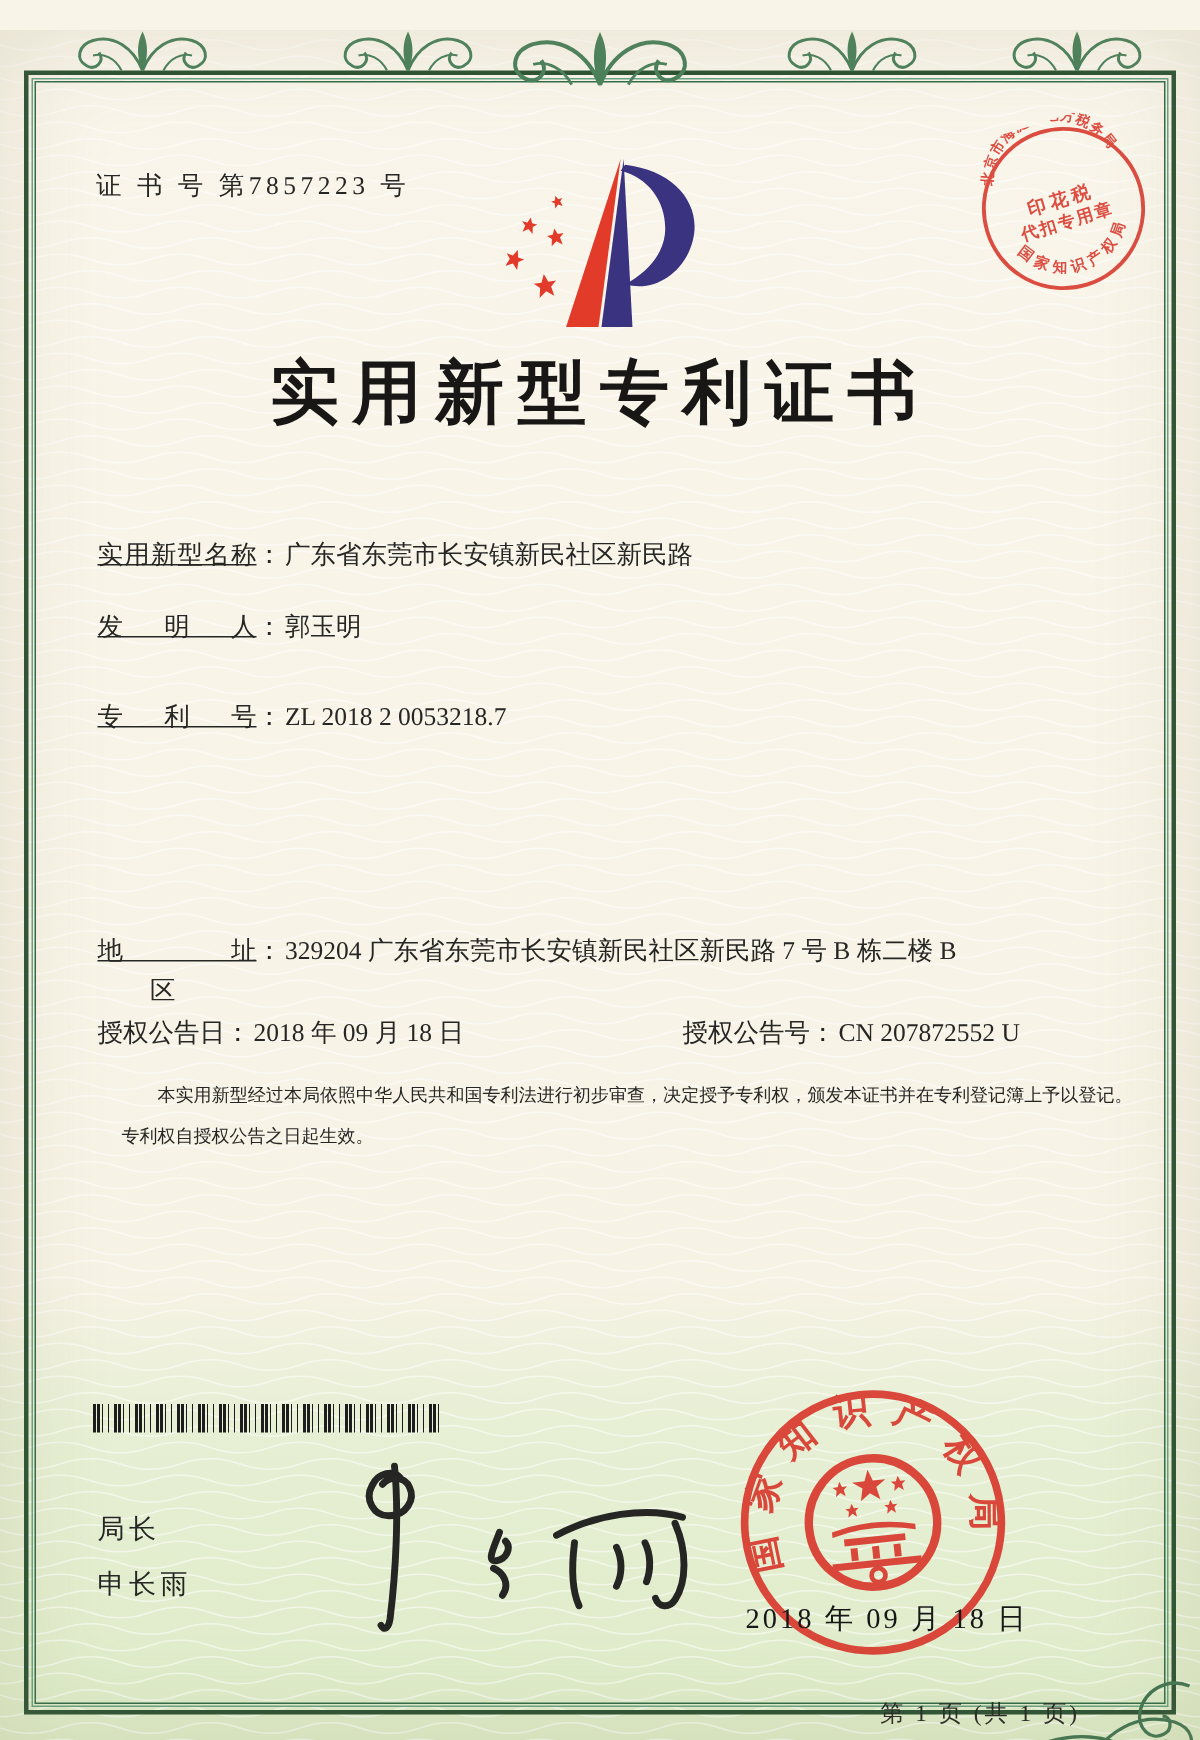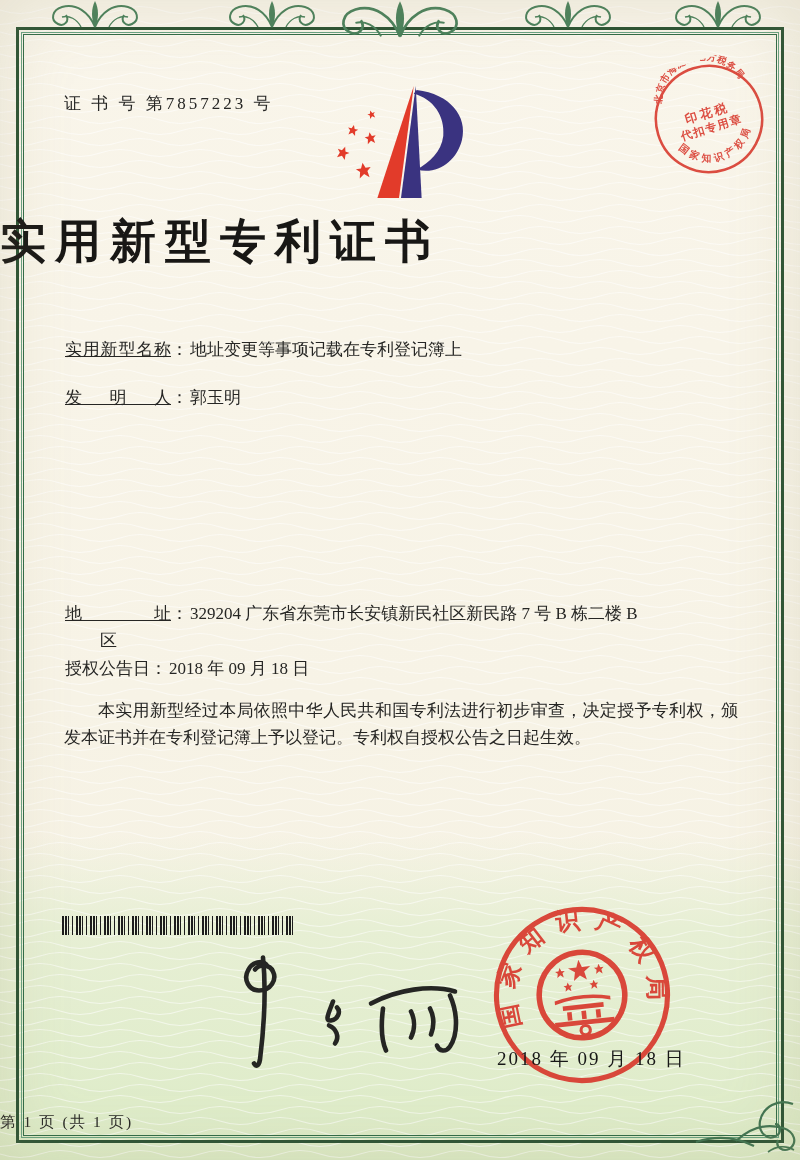--- a/index.html
+++ b/index.html
@@ -1,48 +1,48 @@
 <!DOCTYPE html>
 <html><head>
 <meta charset="utf-8">
 <style>
   html,body{margin:0;padding:0;}
   body{
     width:800px;height:1160px;position:relative;overflow:hidden;
     font-family:"Liberation Serif","DejaVu Serif",serif;
     background:#f8f4e8;color:#262624;
   }
-  .page{position:absolute;inset:0;background:linear-gradient(180deg,#f9f5ea 0%,#f7f3e6 60%,#f5f1e2 100%);}
+  .page{position:absolute;inset:0;background:linear-gradient(180deg,#f9f5ea 0%,#f7f3e6 60%,#f5f1e2 100%);margin-top:20px;}
   svg.bg-waves{position:absolute;left:0;top:0;width:800px;height:1160px;}
   .vignette{position:absolute;inset:0;box-shadow:inset 0 0 70px rgba(160,148,108,.22);z-index:40;}
   
   .frame1{position:absolute;left:16px;top:27px;right:16px;bottom:17px;border:3px solid #2a5233;}
   .frame2{position:absolute;left:21px;top:32px;right:21px;bottom:22px;border:1px solid #67a181;}
   .frame3{position:absolute;left:23px;top:34px;right:23px;bottom:24px;border:1px solid #2f6a46;}
   svg.ornaments{position:absolute;left:0;top:0;width:800px;height:1160px;z-index:3;}
   .content{position:absolute;inset:0;z-index:5;}
   .cert-no{position:absolute;left:64px;top:92px;font-size:17px;letter-spacing:3px;}
   svg.logo{position:absolute;left:331px;top:84px;width:138px;height:118px;}
-  .title{position:absolute;left:0;top:211px;width:800px;
+  .title{position:absolute;left:0;top:211px;width:800px;text-align:center;
          font-size:46px;font-weight:700;letter-spacing:9px;color:#181715;}
   .row{position:absolute;left:65px;right:58px;font-size:17px;line-height:23px;}
   .lbl{display:inline-block;width:106px;text-align:justify;text-align-last:justify;vertical-align:top;text-decoration:underline;}
   .colon{display:inline-block;margin:0 2px 0 0;}
   .addr-line2{margin:4px 0 0 35px;}
   .grant-right{position:absolute;left:390px;top:0;}
-  .paras{position:absolute;left:64px;top:697px;width:674px;font-size:17px;line-height:27.4px;text-align:justify;}
+  .paras{position:absolute;left:81px;top:697px;width:674px;font-size:12px;line-height:27.4px;text-align:justify;}
   .paras p{margin:0;text-indent:2em;}
   .barcode{position:absolute;left:62px;top:916px;width:233px;height:19px;
     background:repeating-linear-gradient(90deg,#1d1d1d 0 2px,rgba(0,0,0,0) 2px 3px,#1d1d1d 3px 5px,rgba(0,0,0,0) 5px 6px,#1d1d1d 6px 7px,rgba(0,0,0,0) 7px 10px,#1d1d1d 10px 11px,rgba(0,0,0,0) 11px 14px);}
   .director{position:absolute;left:65px;top:981px;font-size:18px;letter-spacing:3px;line-height:37px;}
   svg.signature{position:absolute;left:205px;top:950px;width:270px;height:128px;z-index:8;}
   svg.big-seal{position:absolute;left:489px;top:902px;width:186px;height:186px;transform:rotate(-6deg);opacity:.9;z-index:7;}
   svg.tax-seal{position:absolute;left:650px;top:60px;width:118px;height:118px;transform:rotate(-17deg);opacity:.88;}
   .seal-date{position:absolute;left:497px;top:1046px;font-size:19px;letter-spacing:2px;color:#171717;z-index:9;}
-  .footer{position:absolute;left:0;top:1112px;width:720px;text-align:left;font-size:15.5px;letter-spacing:2px;}
+  .footer{position:absolute;left:0;top:1112px;width:720px;text-align:right;font-size:15.5px;letter-spacing:2px;}
 </style>
 </head>
 <body>
 
 <div class="page">
 
   <svg class="bg-waves" viewBox="0 0 800 1160" preserveAspectRatio="none">
     <defs>
       <path id="wv" fill="none" stroke="#ffffff" stroke-width="1.1" d="M-40,6 q20,-7 40,0 t40,0 t40,0 t40,0 t40,0 t40,0 t40,0 t40,0 t40,0 t40,0 t40,0 t40,0 t40,0 t40,0 t40,0 t40,0 t40,0 t40,0 t40,0 t40,0 t40,0 t40,0 t40,0"></path>
       <linearGradient id="wfade" x1="0" y1="0" x2="0" y2="1">
@@ -223,39 +223,49 @@
       <text x="60" y="58" font-size="12.5" fill="#d8362a" letter-spacing="3" font-weight="700" text-anchor="middle">印花税</text>
       <text x="60" y="73" font-size="11.5" fill="#d8362a" letter-spacing="1.5" font-weight="700" text-anchor="middle">代扣专用章</text>
       <text font-size="10" fill="#d8362a" letter-spacing="3.5" font-weight="700">
         <textPath href="#taxBot" startOffset="50%" text-anchor="middle">国家知识产权局</textPath>
       </text>
     </svg>
 
     <div class="title">实用新型专利证书</div>
 
     <div class="row" style="top:338px">
-      <span class="lbl">实用新型名称</span><span class="colon">：</span><span>地址变更等事项记载在专利登记簿上</span>
+      <span class="lbl">实用新型名称</span><span class="colon">：</span><span>广东省东莞市长安镇新民社区新民路</span>
     </div>
     <div class="row" style="top:386px">
       <span class="lbl">发明人</span><span class="colon">：</span><span>郭玉明</span>
+    </div>
+    <div class="row" style="top:446px">
+      <span class="lbl">专利号</span><span class="colon">：</span><span>ZL 2018 2 0053218.7</span>
     </div>
     <div class="row" style="top:602px">
       <span class="lbl">地址</span><span class="colon">：</span><span>329204  广东省东莞市长安镇新民社区新民路 7 号 B 栋二楼 B</span>
       <div class="addr-line2">区</div>
     </div>
     <div class="row" style="top:657px">
       <span>授权公告日</span><span class="colon">：</span><span>2018 年 09 月 18 日</span>
+      <span class="grant-right">
+        <span>授权公告号</span><span class="colon">：</span><span>CN 207872552 U</span>
+      </span>
     </div>
 
     <div class="paras">
       <p>本实用新型经过本局依照中华人民共和国专利法进行初步审查，决定授予专利权，颁发本证书并在专利登记簿上予以登记。专利权自授权公告之日起生效。</p>
     </div>
 
     <div class="barcode"></div>
 
+    <div class="director">
+      <div>局长</div>
+      <div>申长雨</div>
+    </div>
 
     <svg class="signature" viewBox="0 0 270 125">
       <g stroke="#151515" stroke-width="4.6" fill="none" stroke-linecap="round" opacity="0.92">
         <path d="M62,14 C58,8 47,10 43,19 C38,28 44,39 54,39 C66,39 72,28 68,20 C65,13 55,12 50,18"></path>
         <path d="M58,6 C61,36 59,76 55,108 C54,114 51,116 49,112"></path>
         <path d="M128,50 C124,61 119,70 126,69 C133,68 136,60 132,56"></path>
         <path d="M124,74 C131,77 135,85 130,92"></path>
         <path d="M166,52 C192,38 226,33 250,40"></path>
         <path d="M178,57 C176,73 176,88 181,99"></path>
         <path d="M245,44 C253,62 253,83 245,95 C241,101 234,100 232,94"></path>

